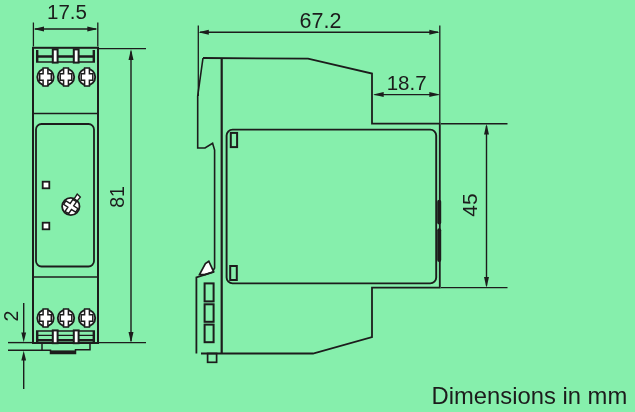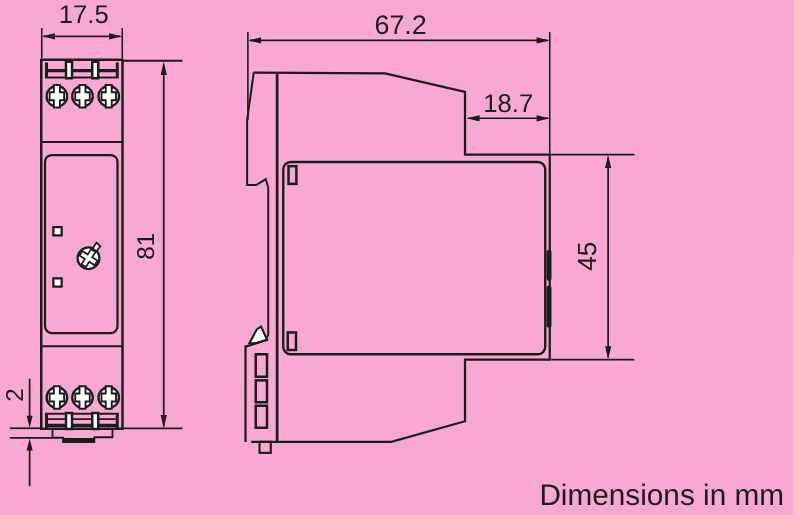--- a/index.html
+++ b/index.html
@@ -1,16 +1,16 @@
 <!DOCTYPE html>
 <html><head>
 <meta charset="utf-8">
 <style>
   html,body{margin:0;padding:0;background:#ffffff;}
-  .wrap{width:635px;height:412px;position:relative;background:#f9a8d4;overflow:hidden;}
+  .wrap{width:635px;height:412px;position:relative;background:#86efac;overflow:hidden;}
   text{font-family:"Liberation Sans", sans-serif;fill:#1c1c1c;}
 </style>
 </head>
 <body>
 <div class="wrap">
 <svg width="635" height="412" viewBox="0 0 635 412">
 <g fill="none" stroke="#1c1c1c" stroke-width="1.8">
 
 <rect x="33" y="47.8" width="65" height="295.2" stroke-width="2"></rect>
 

